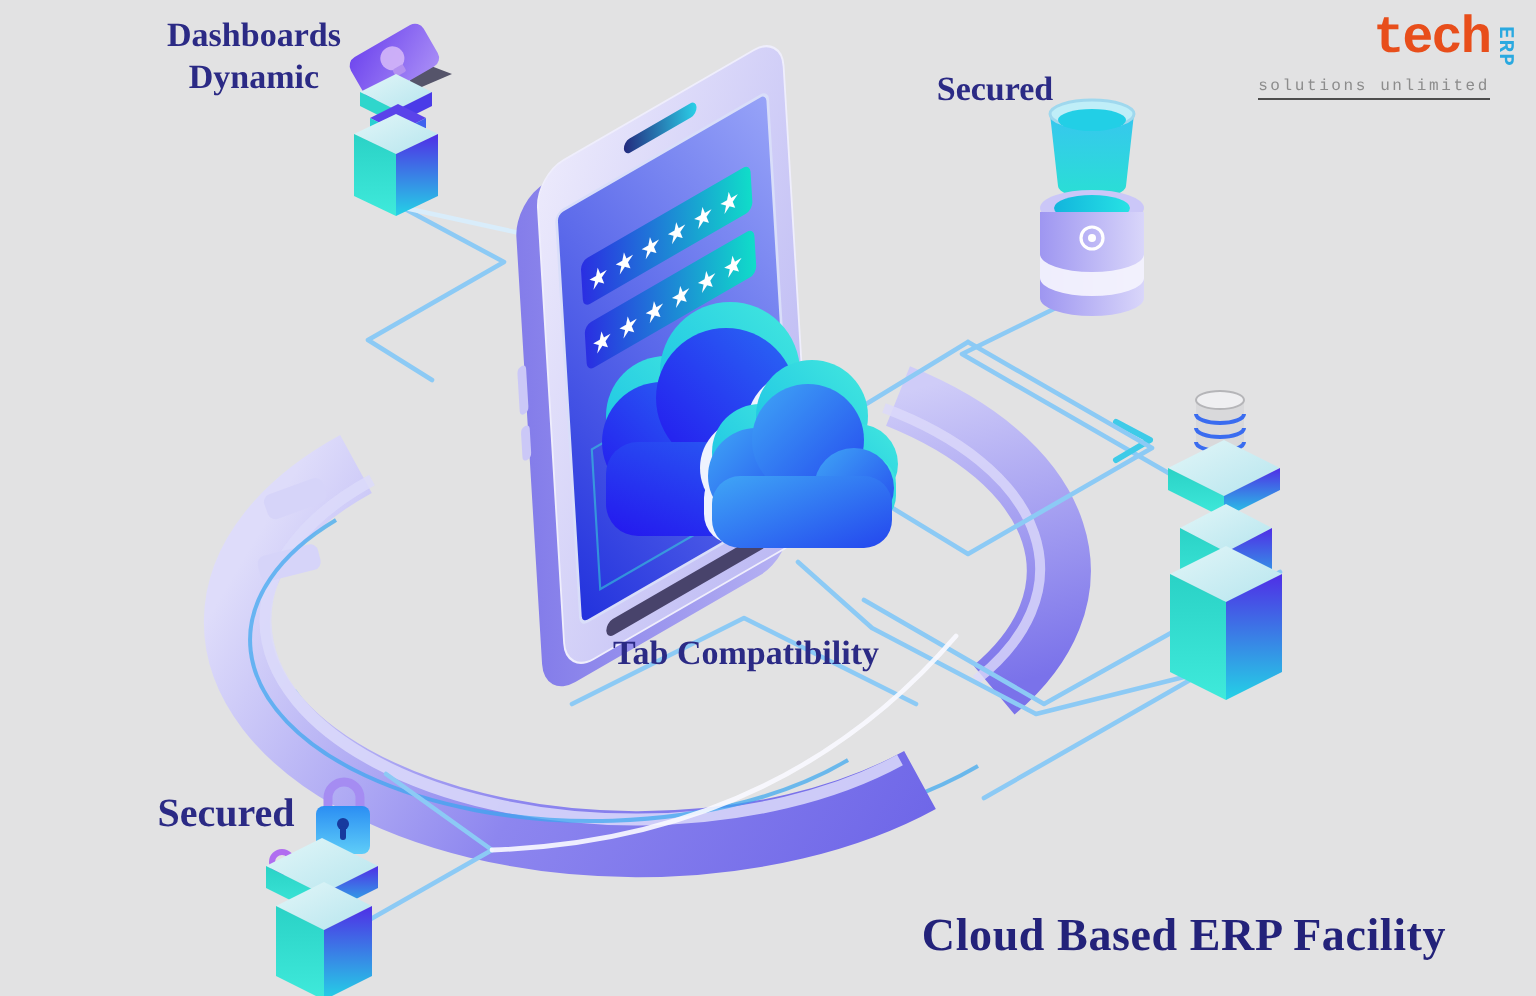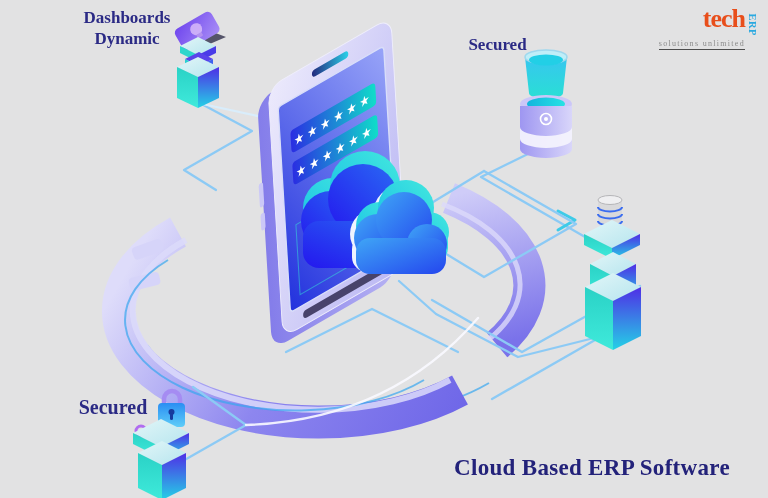--- a/index.html
+++ b/index.html
@@ -20,21 +20,21 @@
   .label-mt   { left:300px; top:316px; width:146px; }
   .label-sec  { left:55px;  top:395px; width:116px; font-size:20px; }
 
   .title {
     position:absolute; left:418px; top:455px; width:348px; text-align:center;
     font-size:23px; font-weight:bold; letter-spacing:.3px;
     color: var(--title-text, #23227a);
   }
 
   .logo { position:absolute; top:6px; right:10px; text-align:left;
-          font-family:Liberation Serif, serif; }
+          font-family:Liberation Mono, monospace; }
   .logo-row { display:flex; align-items:center; justify-content:flex-end; }
   .logo-word { font-size:26px; font-weight:800; letter-spacing:-1px; line-height:1; }
   .logo-tech  { color:#e84e1b; }
   .logo-cloud { color:#3b3b3b; }
   .logo-erp   { display:inline-block; transform:rotate(90deg); transform-origin:center;
                 color:#2aa9e0; font-size:10.5px; font-weight:800; letter-spacing:.5px;
                 width:12px; margin-left:1px; }
   .logo-tagline { display:inline-block; font-size:8px; color:#8c8c8c; letter-spacing:1.3px;
                   border-bottom:1.5px solid #4d4d4d; padding-bottom:1px; margin-top:3px;
                   margin-right:13px; }
@@ -282,26 +282,27 @@
   </svg>
 
   <div class="label label-dd">
     <div>Dashboards</div>
     <div>Dynamic</div>
   </div>
   <div class="label label-flex">
     <div>Secured</div>
   </div>
   <div class="label label-mt">
+    <div>Tab Compatibility</div>
   </div>
   <div class="label label-sec">
     <div>Secured</div>
   </div>
 
-  <div class="title">Cloud Based ERP Software</div>
+  <div class="title">Cloud Based ERP Facility</div>
 
   <div class="logo">
     <div class="logo-row">
       <span class="logo-word logo-tech">tech</span>
         <span class="logo-erp">ERP</span>
     </div>
     <span class="logo-tagline">solutions unlimited</span>
   </div>
 
 </div>

